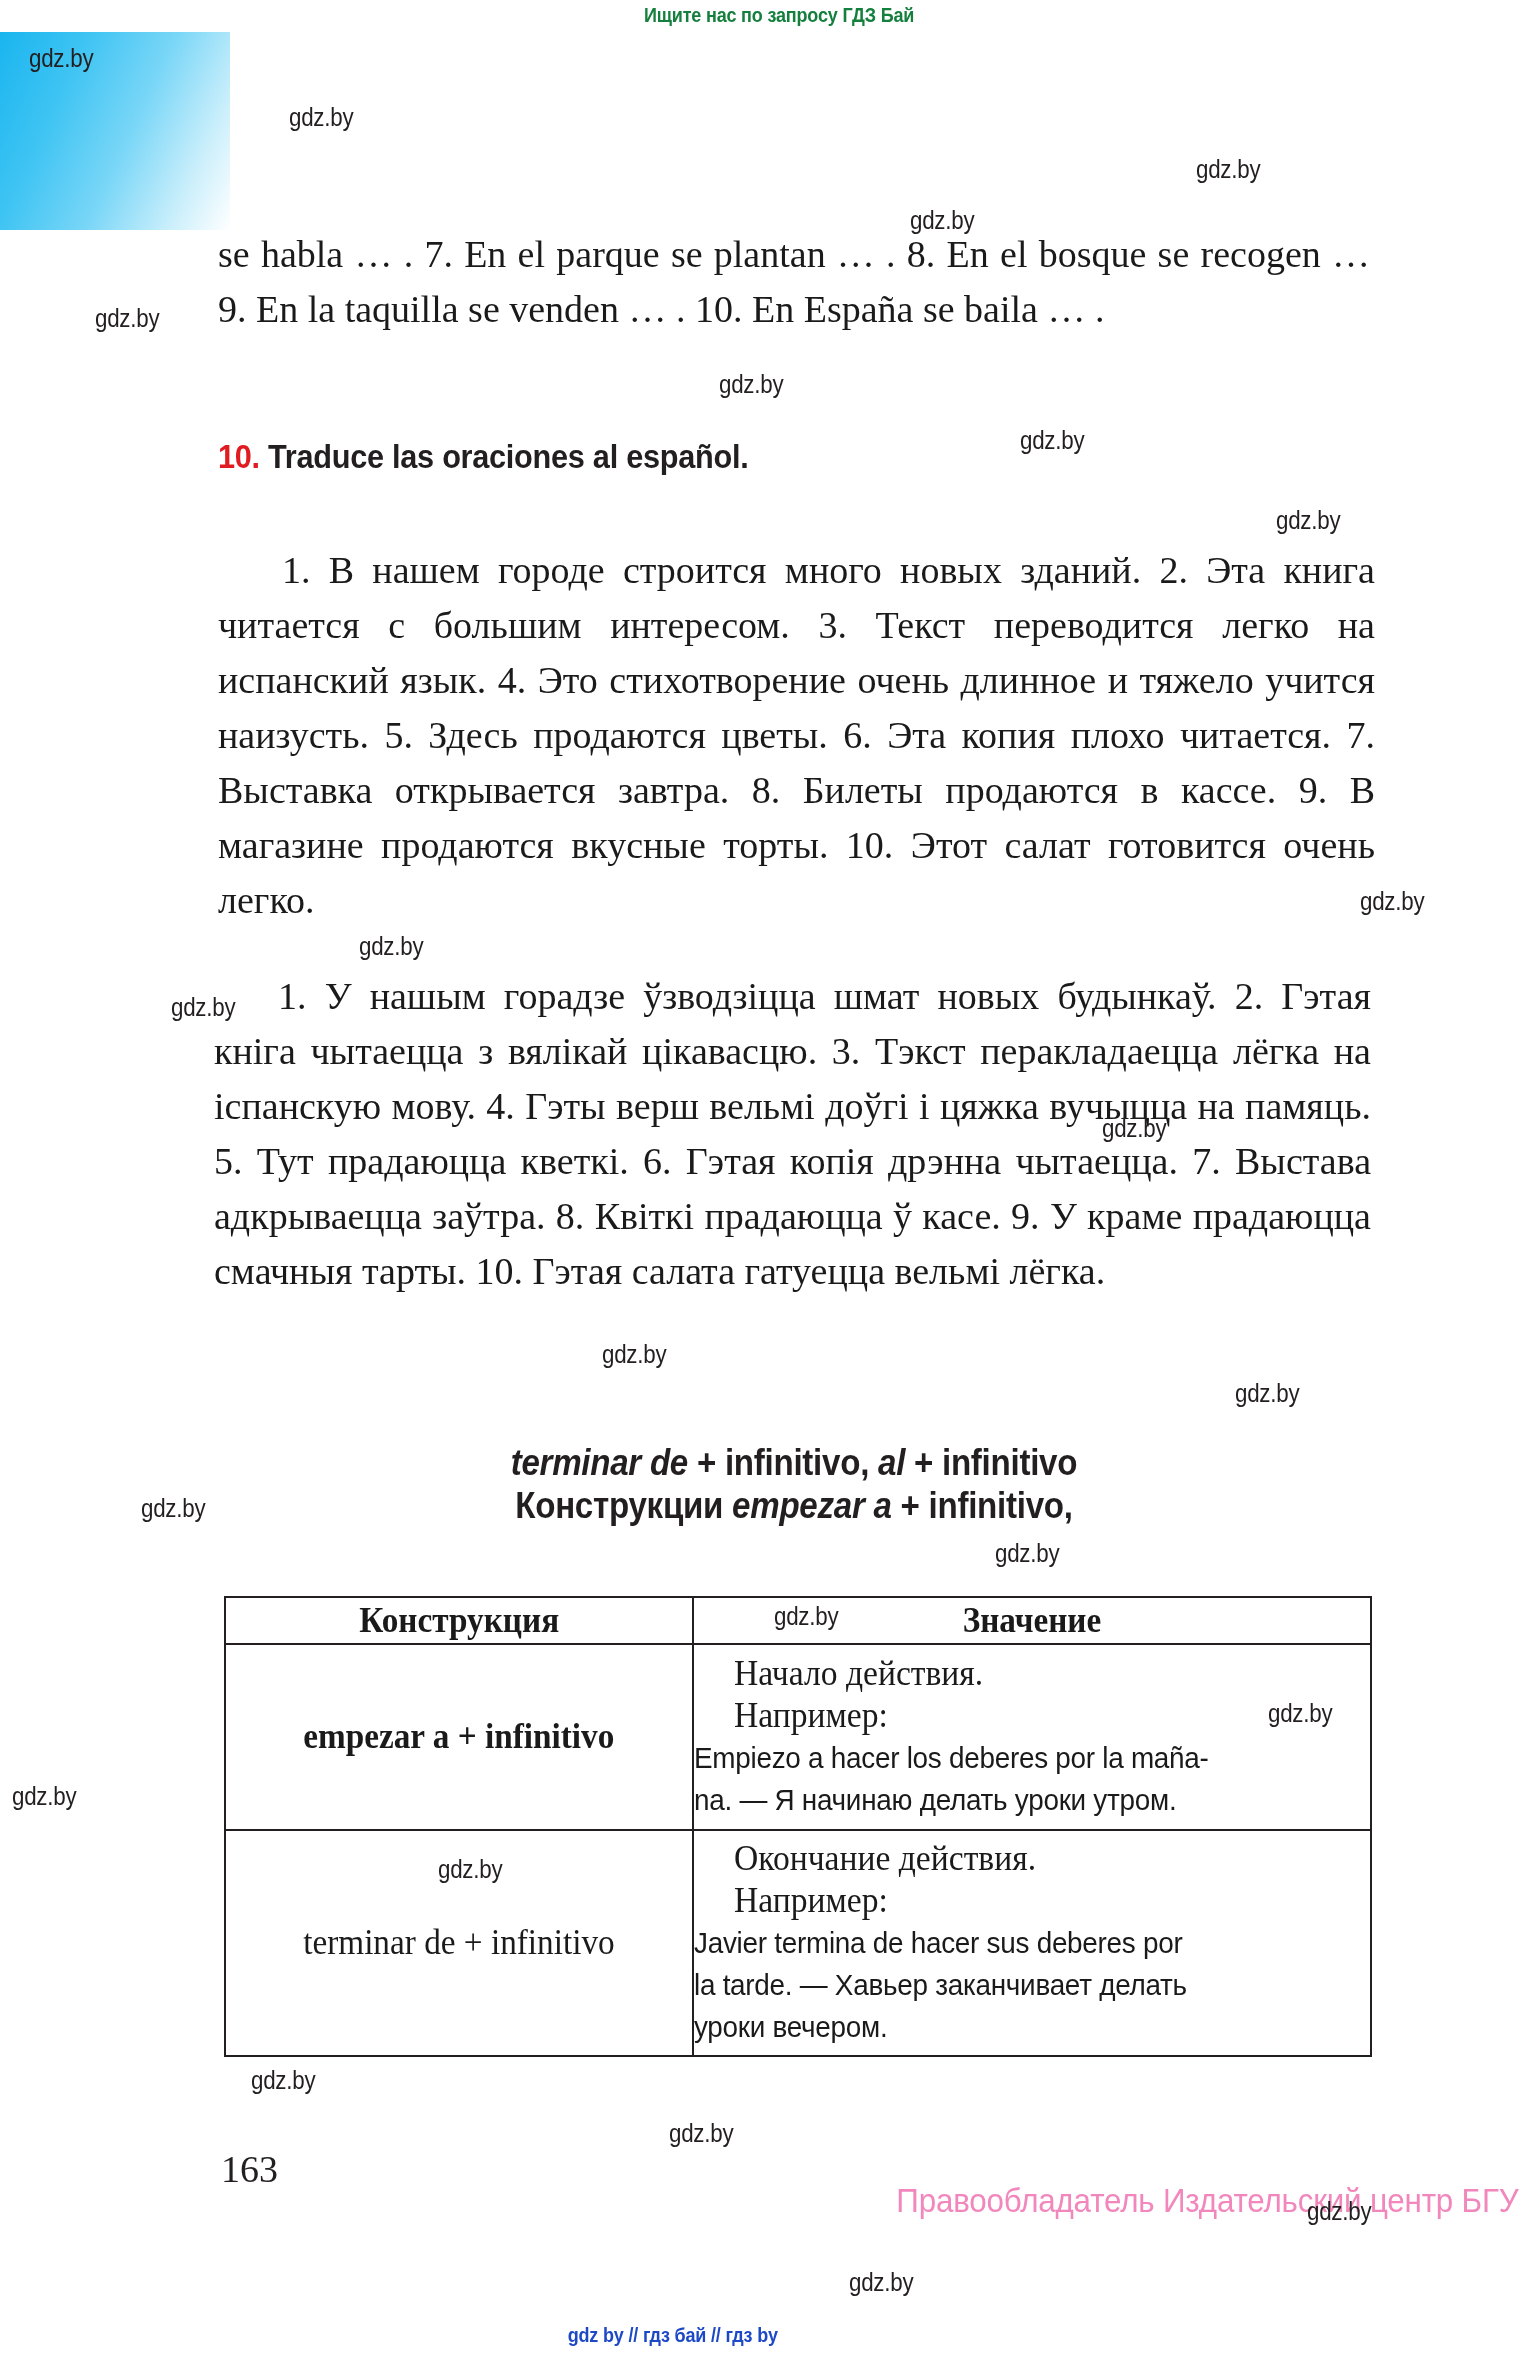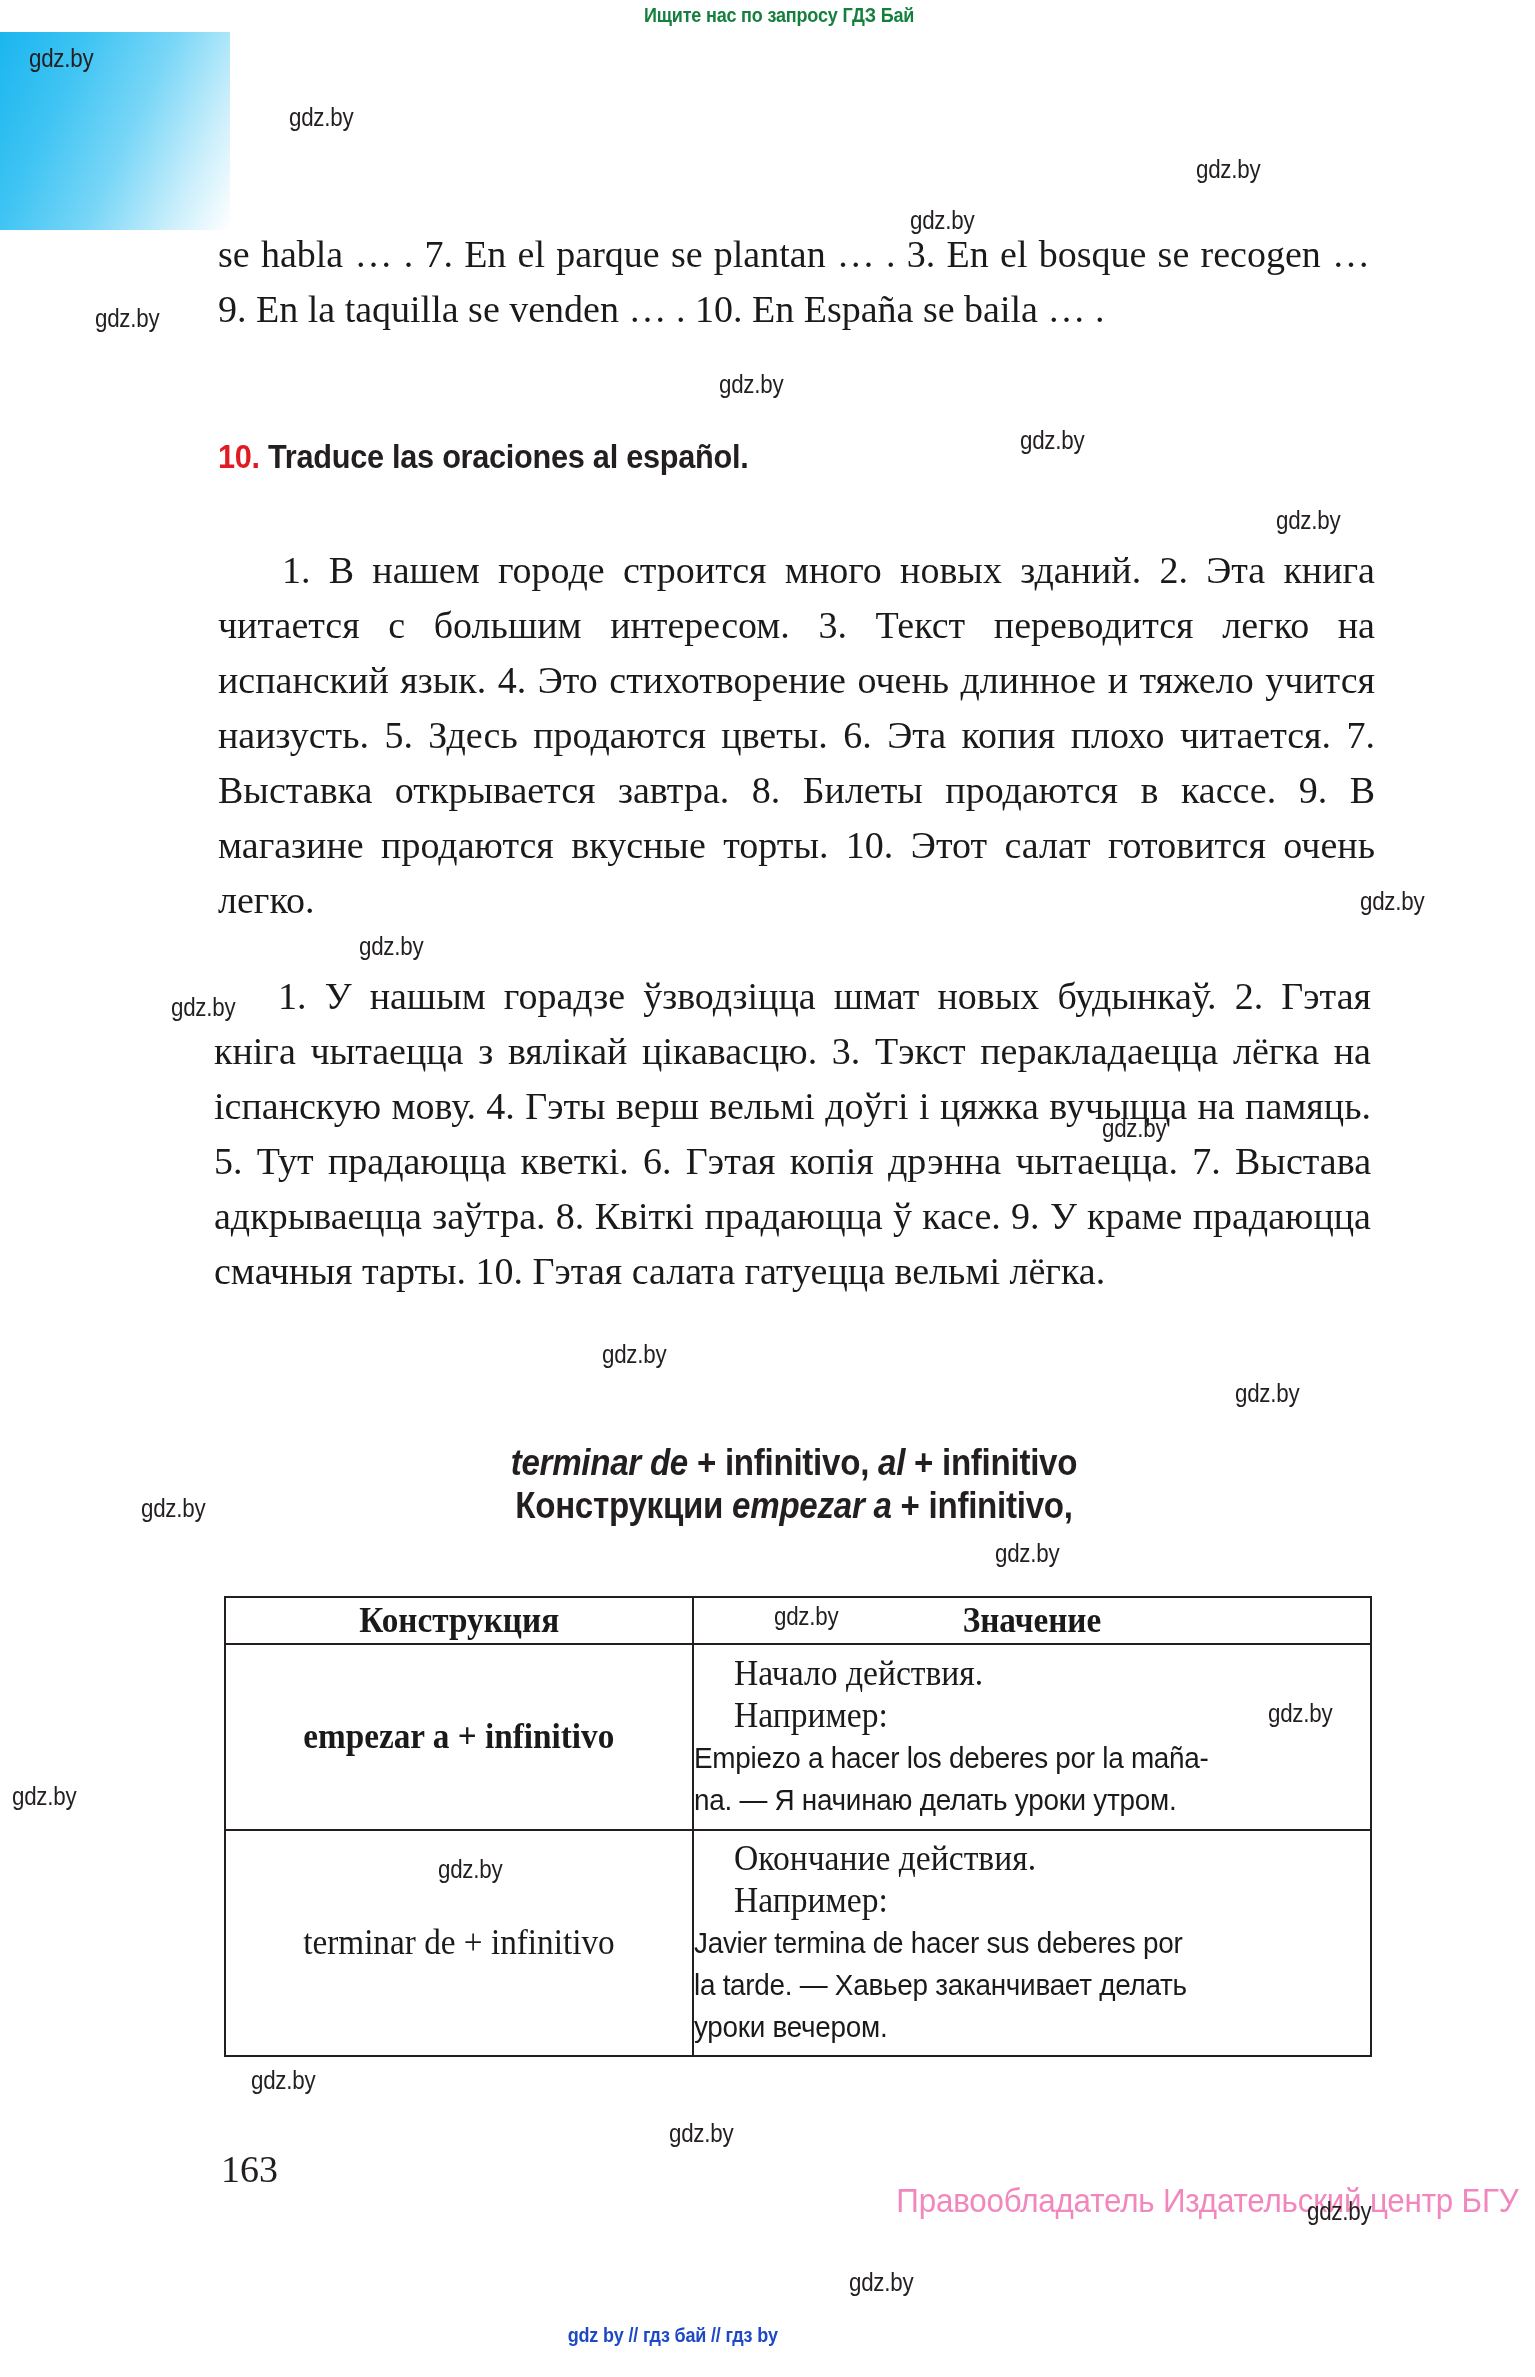--- a/index.html
+++ b/index.html
@@ -217,21 +217,21 @@
 </head>
 <body>
 
 <div id="page">
 
   <div class="top-banner"><span>Ищите нас по запросу ГДЗ Бай</span></div>
 
   <div class="corner-block"></div>
 
   <div class="spanish-block">
-    <p class="body-text">se habla … . 7. En el parque se plantan … . 3. En el bosque se recogen … 9. En la taquilla se venden … . 10. En España se baila … .</p>
+    <p class="body-text">se habla … . 7. En el parque se plantan … . 8. En el bosque se recogen … 9. En la taquilla se venden … . 10. En España se baila … .</p>
   </div>
 
   <div class="task-head">
     <span class="inner">
       <span class="num">10.</span>
       <span>Traduce las oraciones al español.</span>
     </span>
   </div>
 
   <div class="ru-block">

